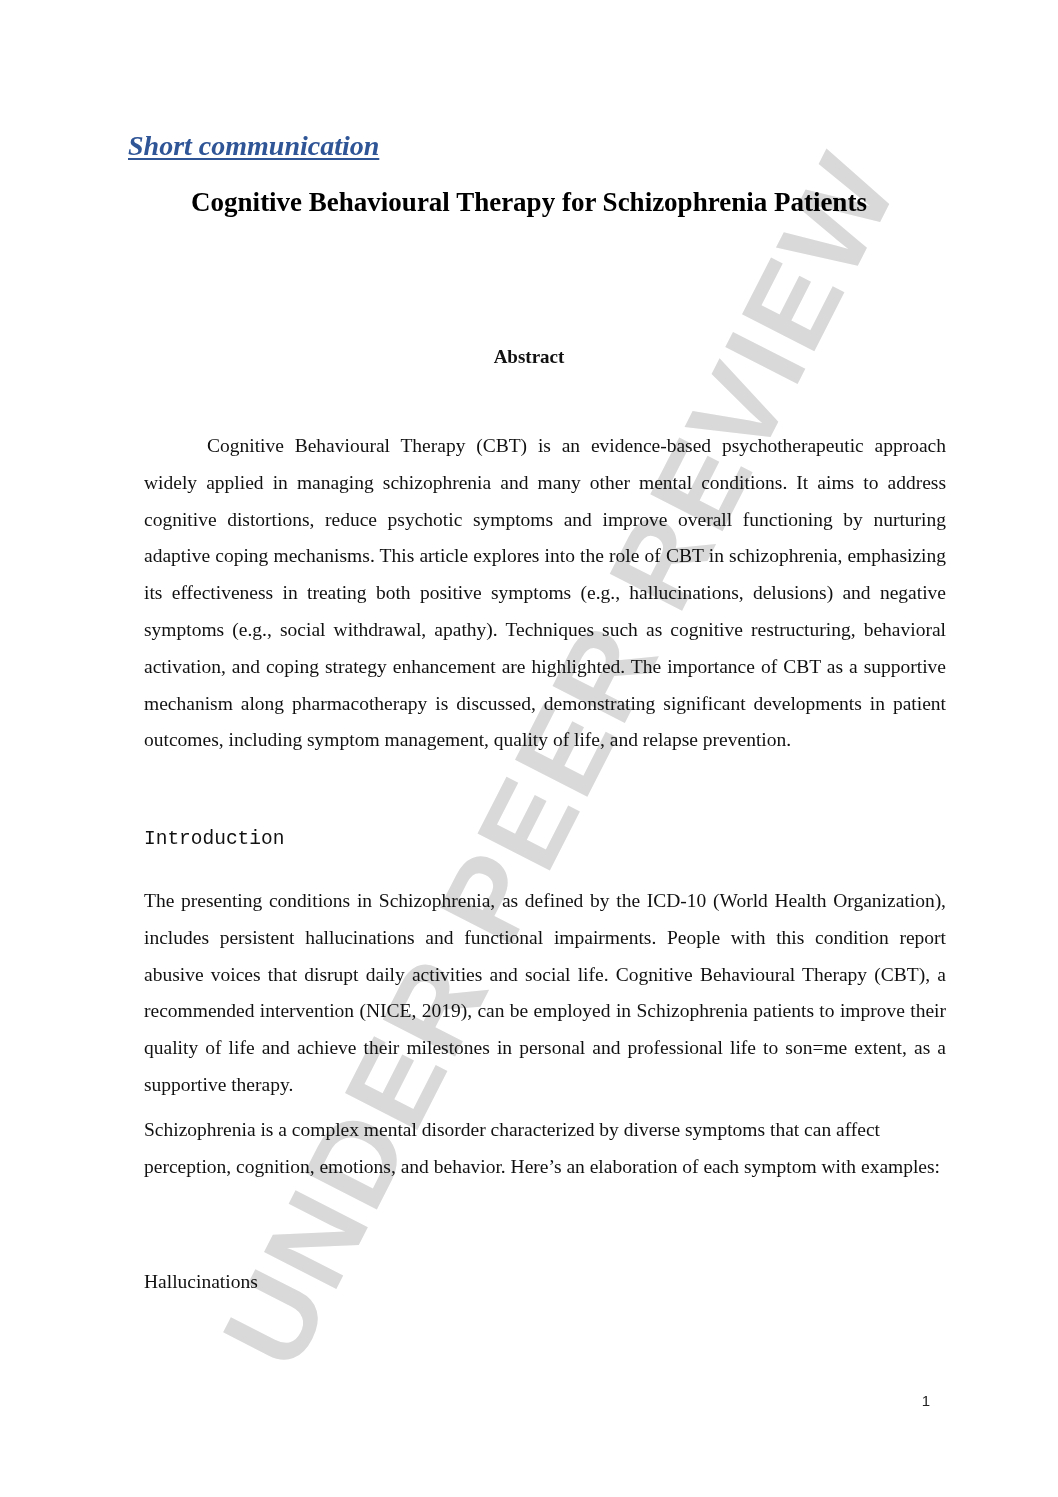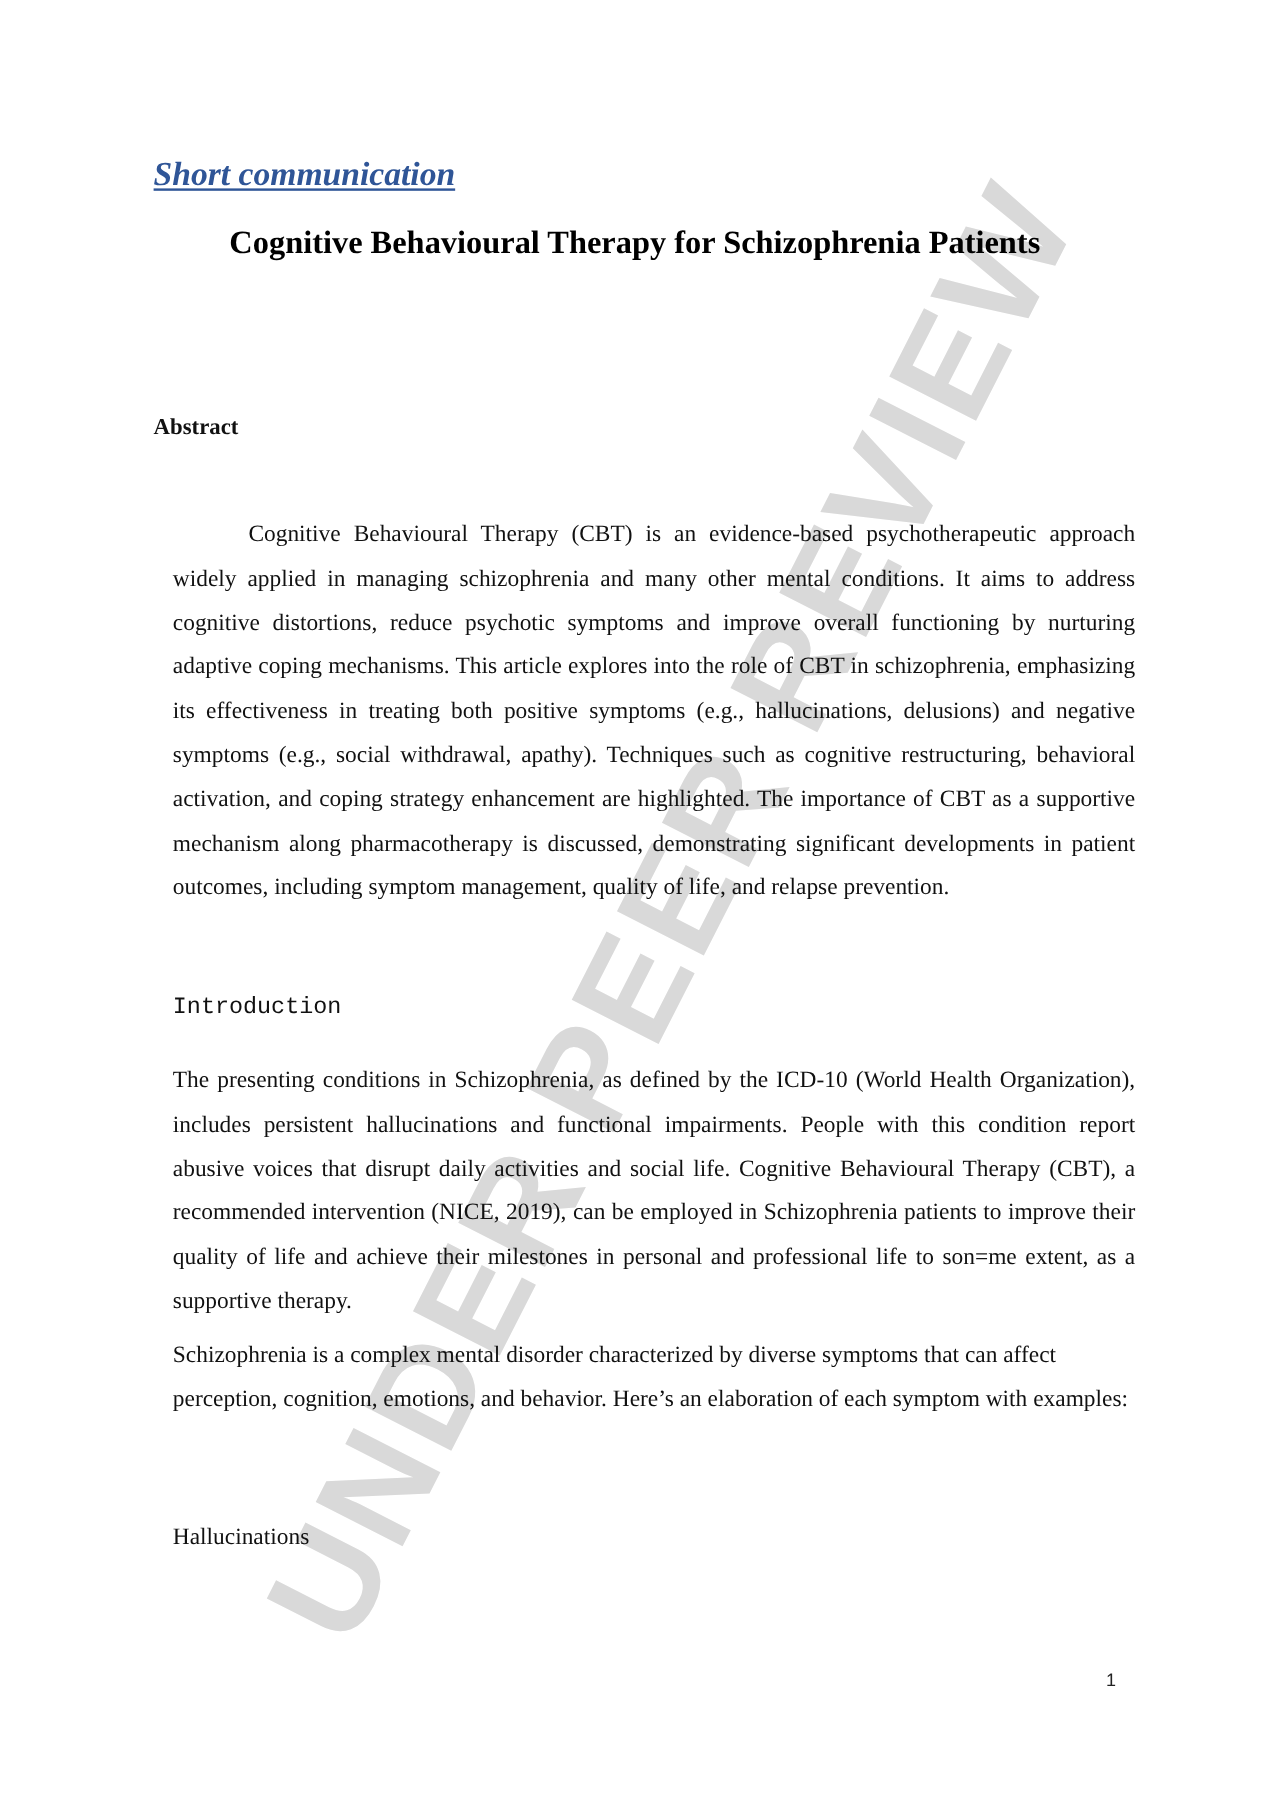--- a/index.html
+++ b/index.html
@@ -69,20 +69,21 @@
       font-weight: bold;
       margin: 0;
       line-height: 36px;
       color: #000000;
     }
     .abstract-heading {
       position: absolute;
       top: 344px;
       left: 0;
       width: 802px;
+      text-align: center;
       font-size: 19px;
       font-weight: bold;
       margin: 0;
       line-height: 26px;
     }
     .para {
       position: absolute;
       left: 0;
       width: 802px;
       font-size: 19.5px;

